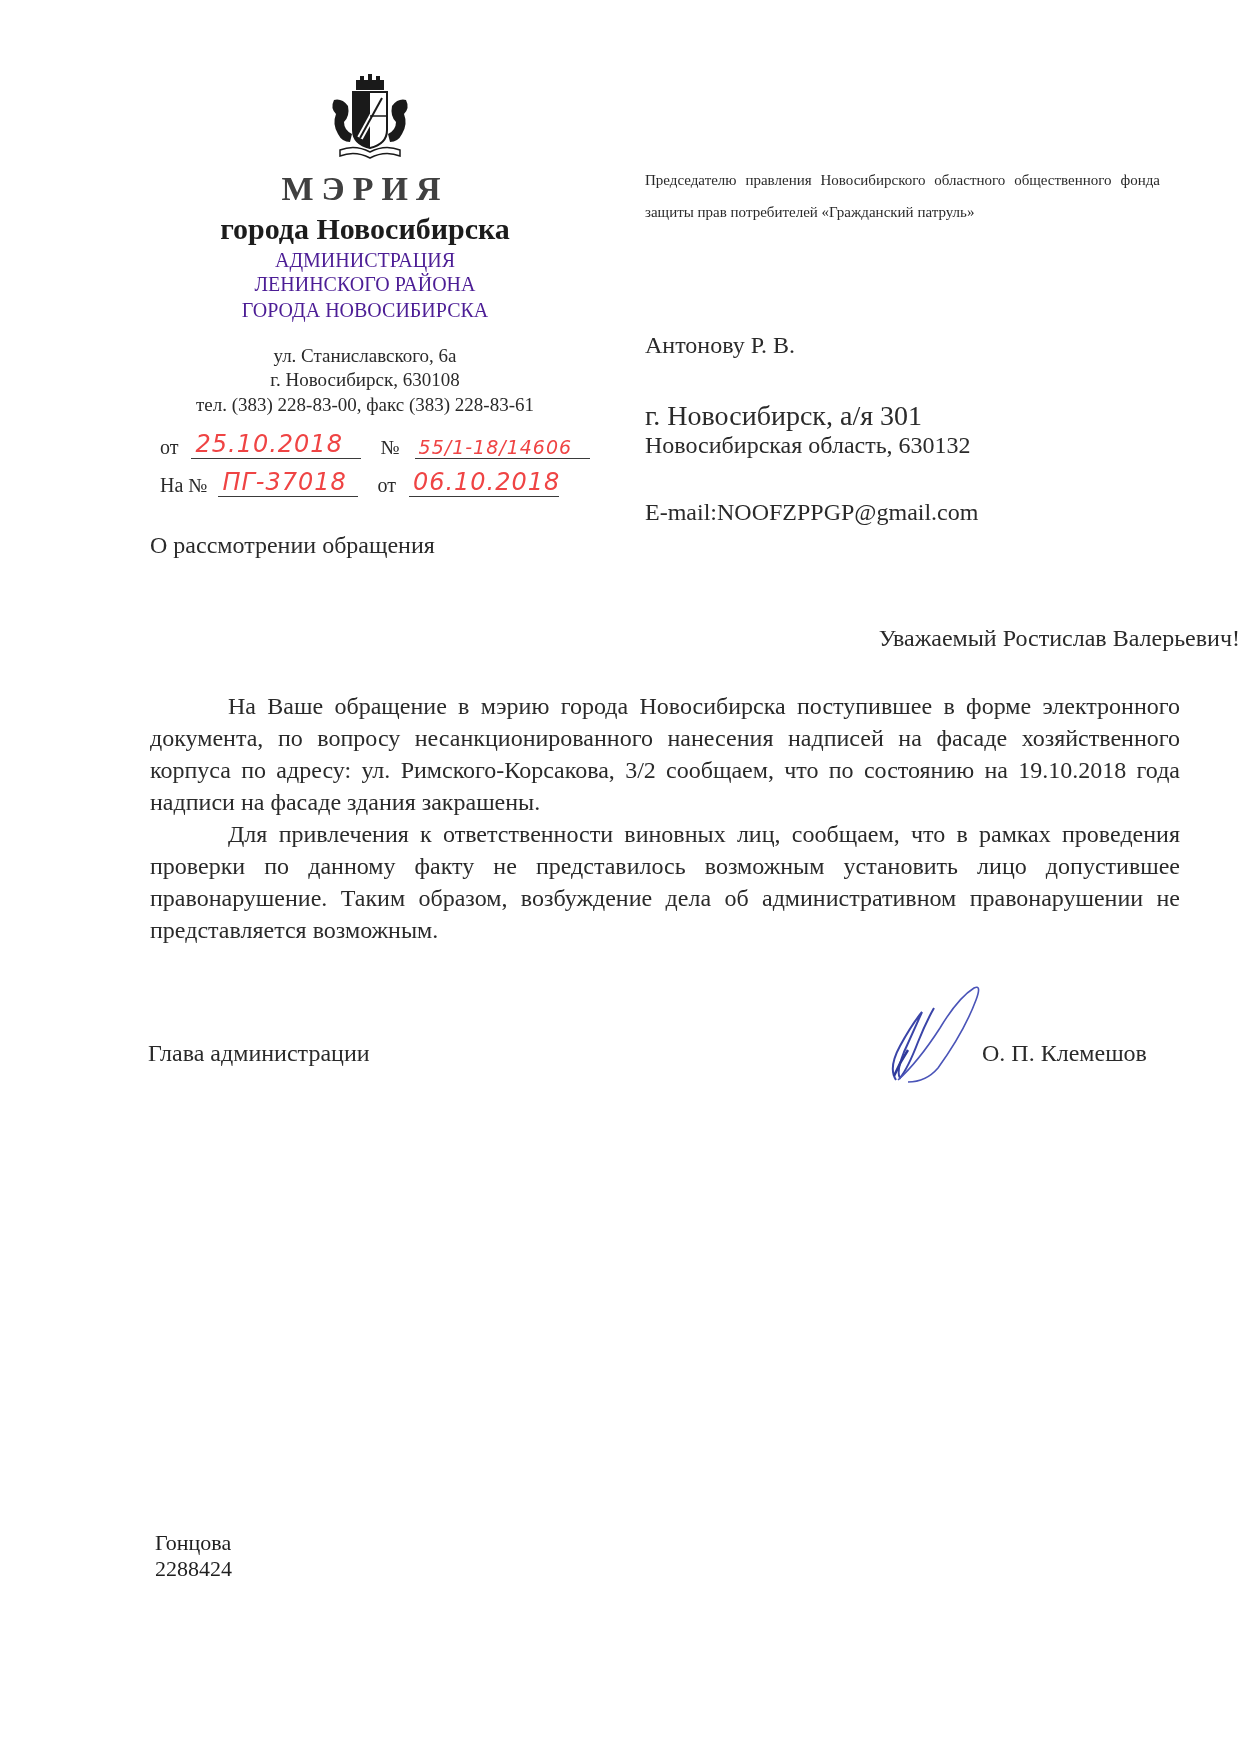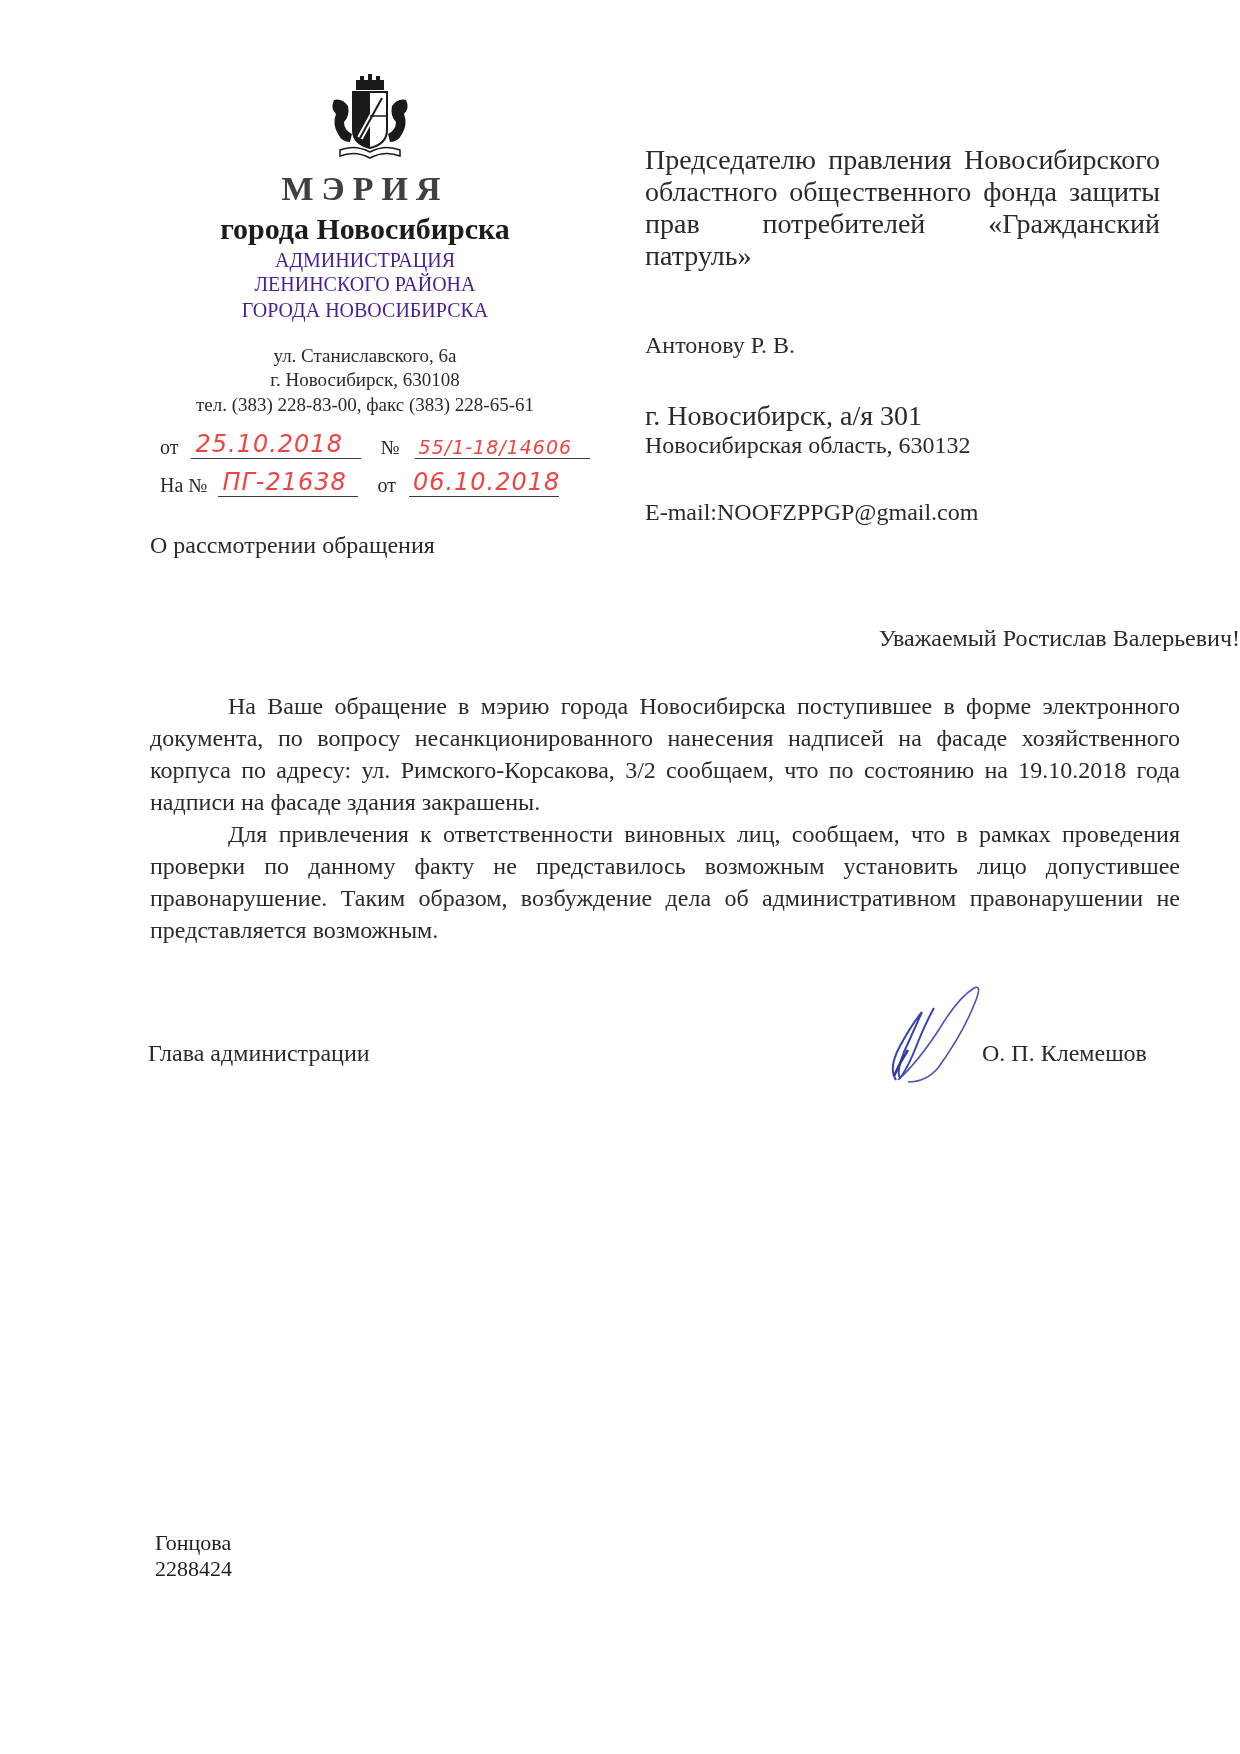--- a/index.html
+++ b/index.html
@@ -34,21 +34,21 @@
     position: absolute; left: 4px; bottom: 0px;
     font-family: "DejaVu Sans", sans-serif; font-style: italic;
     color: #ef4444; font-size: 24px; letter-spacing: 1px; white-space: nowrap;
   }
   #reg-row-1 { top: 430px; }
   #reg-row-2 { top: 468px; }
 
   #subject { left: 150px; top: 532px; font-size: 24px; }
 
   
-  #recipient { left: 645px; top: 144px; width: 515px; font-size: 28px; line-height: 32px; text-align: justify; }
+  #recipient { left: 645px; top: 164px; width: 515px; font-size: 15px; line-height: 32px; text-align: justify; }
   #recipient-name { left: 645px; top: 332px; font-size: 24px; }
   #recipient-addr1 { left: 645px; top: 400px; font-size: 28px; }
   #recipient-addr2 { left: 645px; top: 432px; font-size: 24px; }
   #recipient-email { left: 645px; top: 499px; font-size: 24px; }
 
   #greeting { left: 0; width: 1240px; top: 625px; font-size: 24px; text-align: right; padding-left: 29px; box-sizing: border-box; }
 
   .para { position: absolute; left: 150px; width: 1030px; font-size: 24px; line-height: 32px; text-align: justify; text-indent: 78px; }
   #para-1 { top: 690px; }
   #para-2 { top: 818px; }
@@ -79,36 +79,36 @@
   <path d="M20 82 Q35 76 50 84 Q65 76 80 82 L80 88 Q65 82 50 90 Q35 82 20 88 Z" fill="#fff" stroke="#1a1a1a" stroke-width="1.5"></path>
 </svg>
 
 <div id="lh-title" class="lh-center">МЭРИЯ</div>
 <div id="lh-city" class="lh-center">города Новосибирска</div>
 <div id="lh-admin" class="lh-center lh-caps">АДМИНИСТРАЦИЯ</div>
 <div id="lh-district" class="lh-center lh-caps">ЛЕНИНСКОГО РАЙОНА</div>
 <div id="lh-town" class="lh-center lh-caps">ГОРОДА НОВОСИБИРСКА</div>
 <div id="lh-street" class="lh-center lh-addr">ул. Станиславского, 6а</div>
 <div id="lh-postcity" class="lh-center lh-addr">г. Новосибирск, 630108</div>
-<div id="lh-phone" class="lh-center lh-addr">тел. (383) 228-83-00, факс (383) 228-65-61</div>
+<div id="lh-phone" class="lh-center lh-addr">тел. (383) 228-83-00, факс (383) 228-83-61</div>
 
 <div id="reg-row-1" class="reg-row">
   <span class="reg-label">от</span>
   <span class="reg-field" style="width:170px; margin-left:8px;">
     <span class="handwritten">25.10.2018</span>
   </span>
   <span class="reg-label" style="margin-left:14px;">№</span>
   <span class="reg-field" style="width:175px; margin-left:10px;">
     <span class="handwritten" style="font-size:19px;">55/1-18/14606</span>
   </span>
 </div>
 <div id="reg-row-2" class="reg-row">
   <span class="reg-label">На №</span>
   <span class="reg-field" style="width:140px; margin-left:6px;">
-    <span class="handwritten">ПГ-21638</span>
+    <span class="handwritten">ПГ-37018</span>
   </span>
   <span class="reg-label" style="margin-left:14px;">от</span>
   <span class="reg-field" style="width:150px; margin-left:8px;">
     <span class="handwritten">06.10.2018</span>
   </span>
 </div>
 
 <div id="subject" class="abs">О рассмотрении обращения</div>
 
 <div id="recipient" class="abs">Председателю правления Новосибирского областного общественного фонда защиты прав потребителей «Гражданский патруль»</div>

